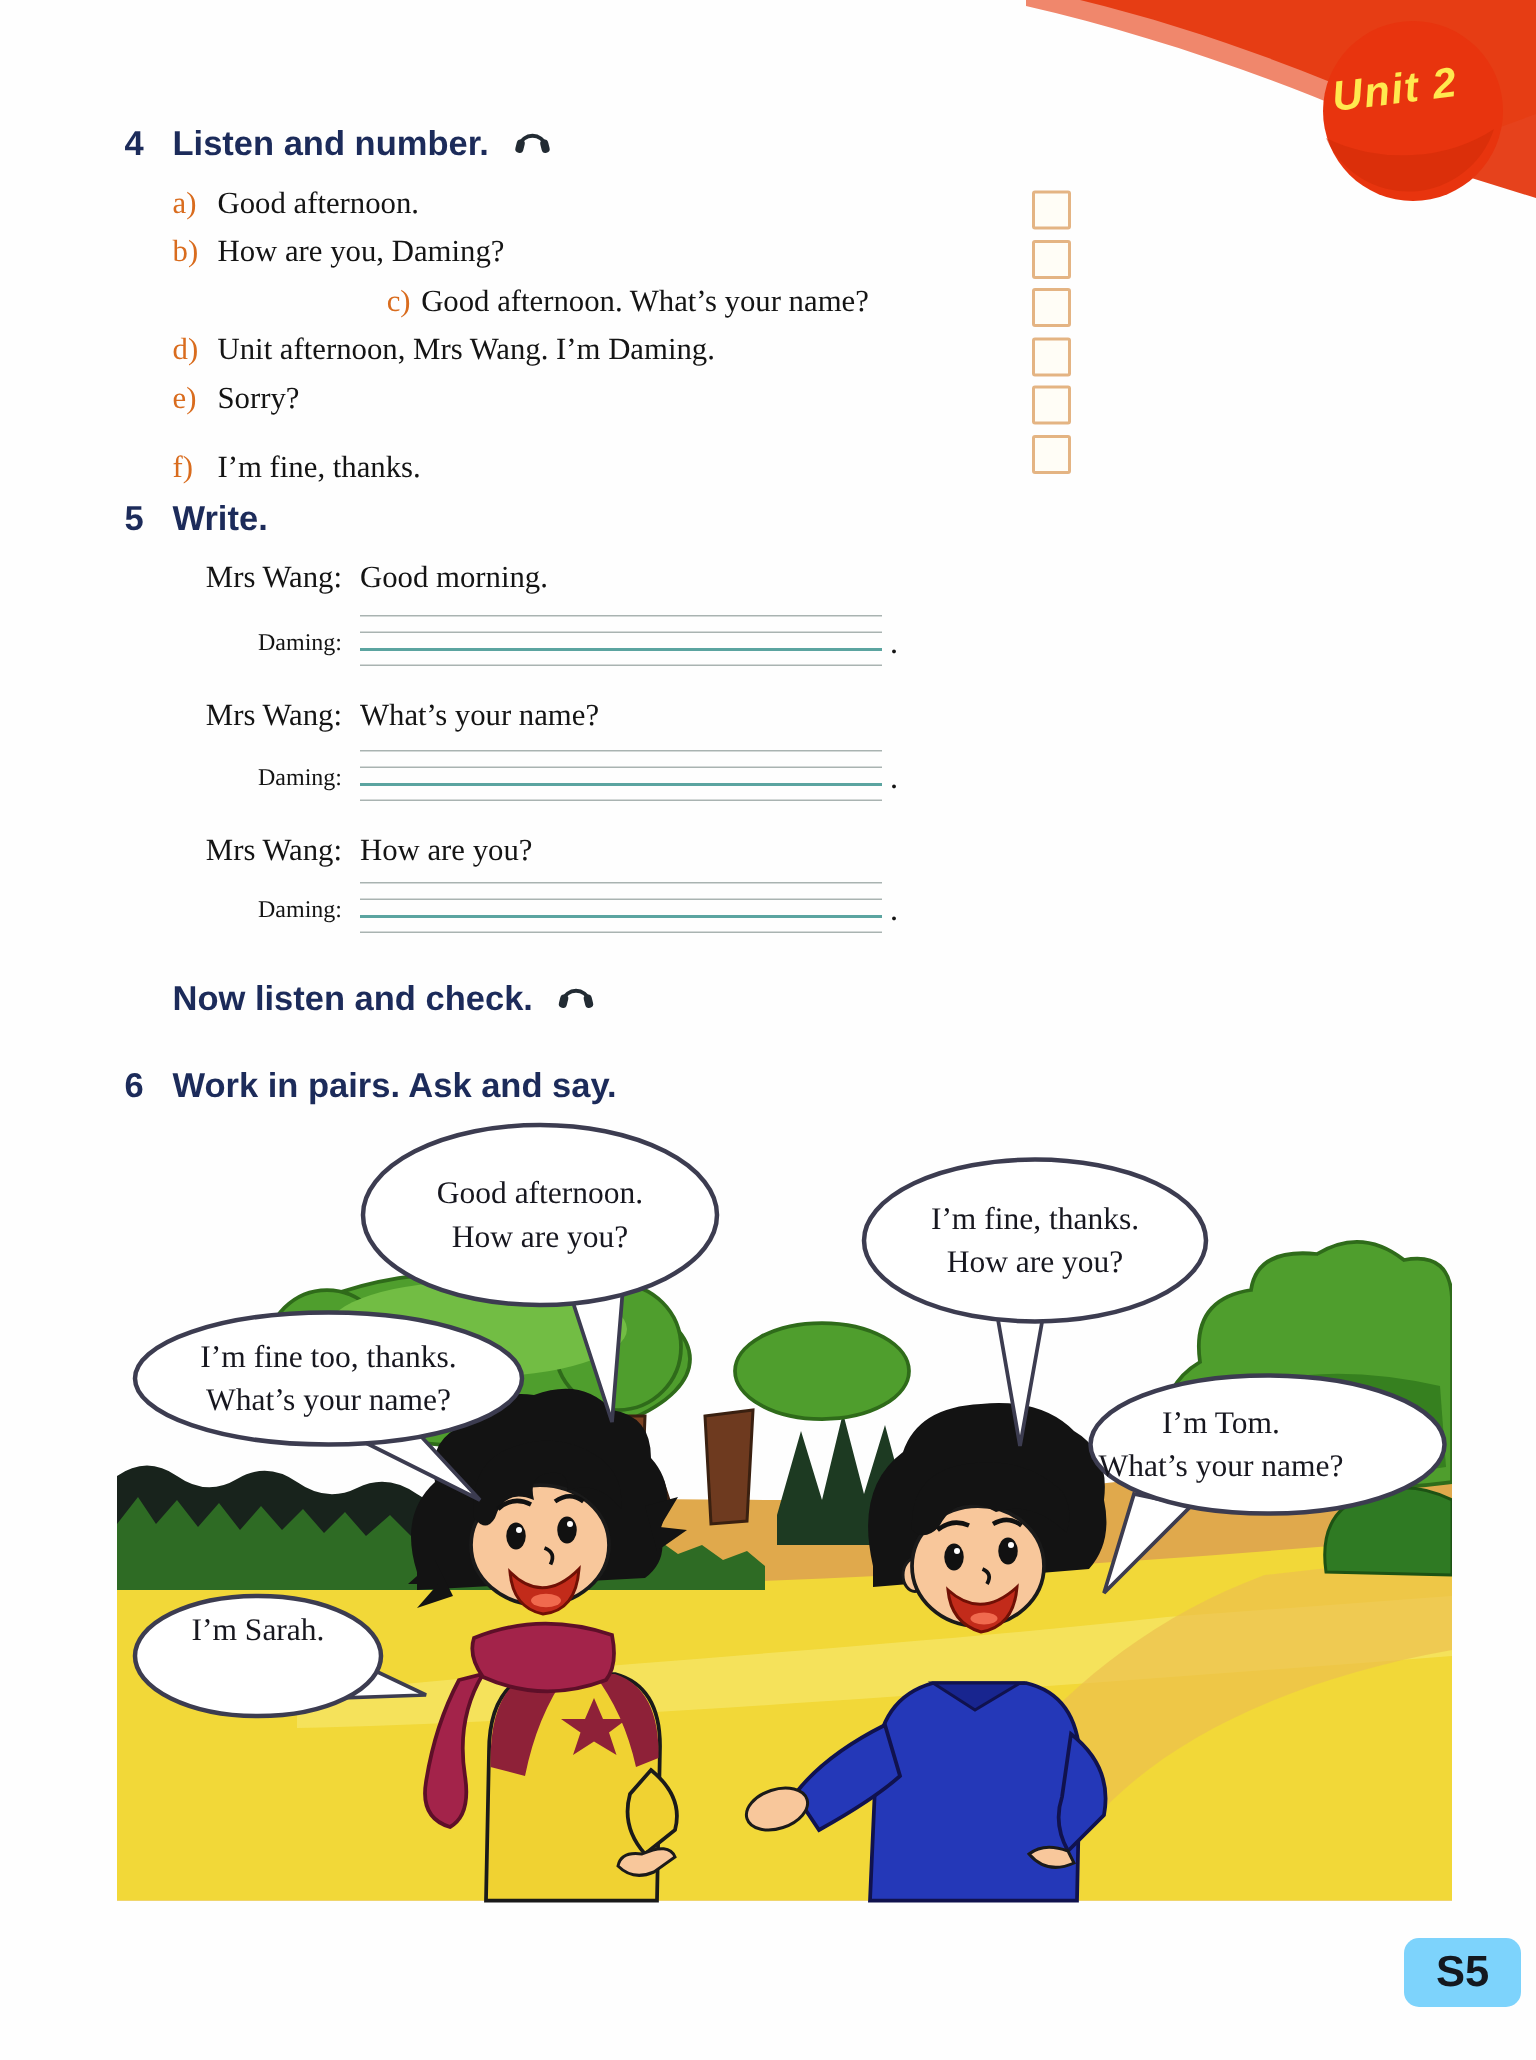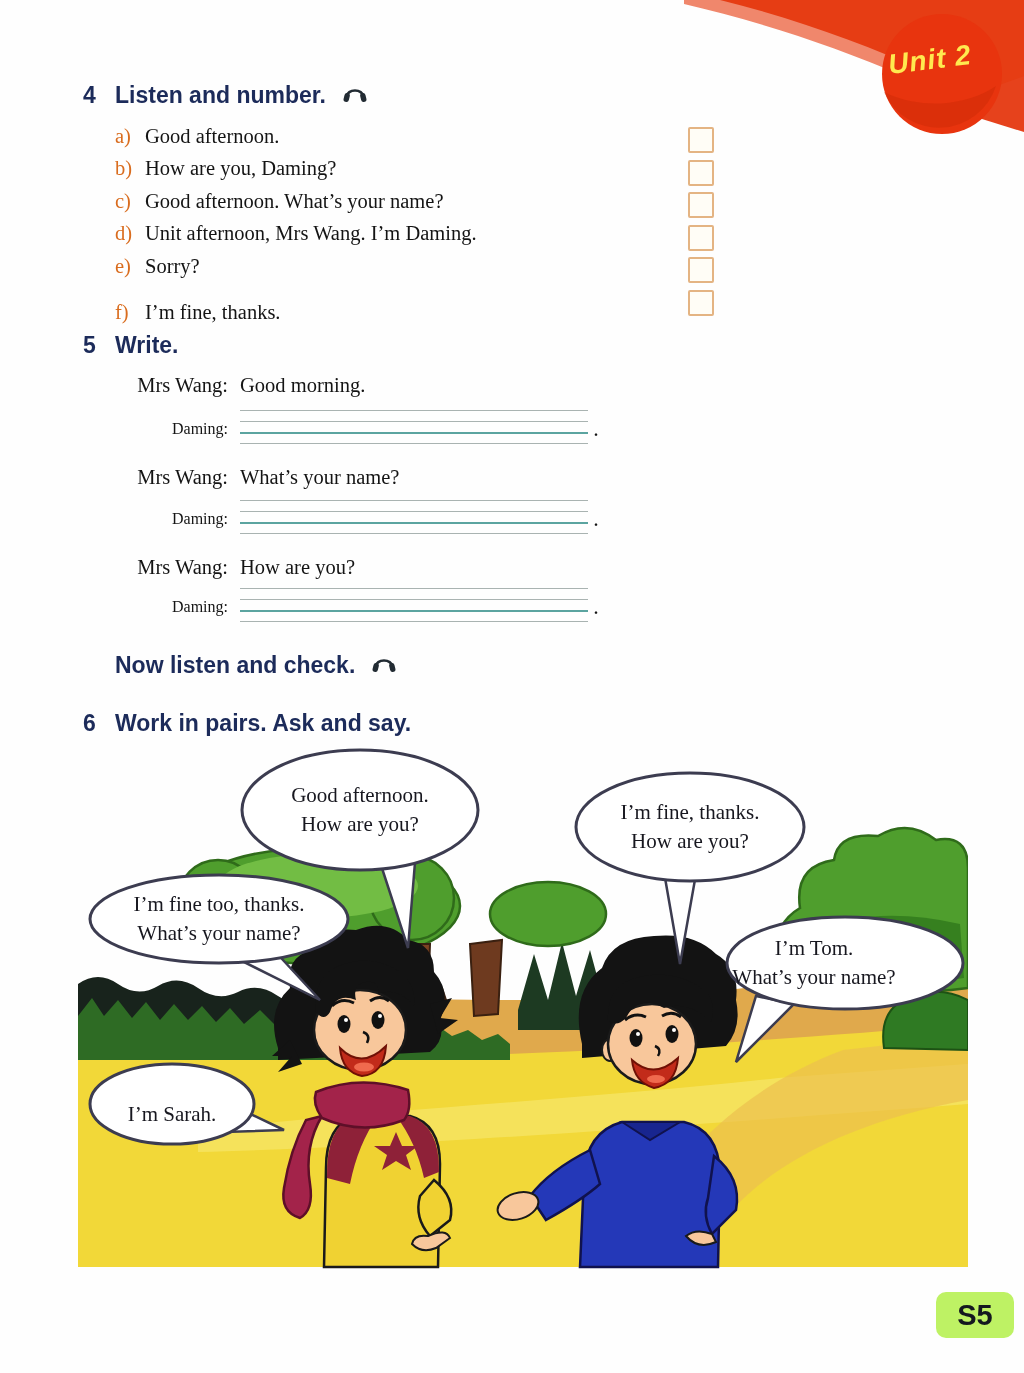--- a/index.html
+++ b/index.html
@@ -37,21 +37,21 @@
                align-items:center;text-align:center;font-size:21px;line-height:29px;color:#17171f;}
 
   
   #banner{position:absolute;top:0;right:0;width:340px;height:150px;}
   #unit-label{position:absolute;top:44px;right:52px;transform:rotate(-7deg);
               font-family:"Liberation Sans",sans-serif;font-weight:bold;font-style:italic;
               font-size:28px;color:#ffe94f;letter-spacing:1px;}
 
   
   #page-badge{position:absolute;left:936px;top:1292px;width:78px;height:46px;
-              background:#bef264;border-radius:10px;display:flex;align-items:center;justify-content:center;
+              background:#7dd3fc;border-radius:10px;display:flex;align-items:center;justify-content:center;
               font-family:"Liberation Sans",sans-serif;font-weight:bold;font-size:29px;color:#14181f;}
 </style>
 </head>
 <body>
 
 <div id="page">
 
   <div id="banner">
     <svg width="340" height="150" viewBox="0 0 340 150">
       <path d="M0,4 C70,20 150,46 220,76 C262,94 306,110 340,114 L340,0 L0,0 Z" fill="#f0876c"></path>
@@ -74,21 +74,21 @@
       </svg>
     </span>
   </div>
 
   <div class="l-row" style="top:125px;">
     <span class="l-letter">a)</span><span>Good afternoon.</span>
   </div>
   <div class="l-row" style="top:157px;">
     <span class="l-letter">b)</span><span>How are you, Daming?</span>
   </div>
-  <div class="l-row" style="top:190px;">
+  <div class="l-row" style="top:190px;text-align:center;">
     <span class="l-letter">c)</span><span>Good afternoon. What’s your name?</span>
   </div>
   <div class="l-row" style="top:222px;">
     <span class="l-letter">d)</span><span>Unit afternoon, Mrs Wang. I’m Daming.</span>
   </div>
   <div class="l-row" style="top:255px;">
     <span class="l-letter">e)</span><span>Sorry?</span>
   </div>
   <div class="l-row" style="top:301px;">
     <span class="l-letter">f)</span><span>I’m fine, thanks.</span>
@@ -261,21 +261,21 @@
       <span>How are you?</span>
     </div>
     <div class="bubble-text" style="left:12px;top:130px;width:258px;height:82px;">
       <span>I’m fine too, thanks.</span>
       <span>What’s your name?</span>
     </div>
     <div class="bubble-text" style="left:619px;top:172px;width:234px;height:86px;">
       <span>I’m Tom.</span>
       <span>What’s your name?</span>
     </div>
-    <div class="bubble-text" style="left:14px;top:340px;width:160px;height:52px;">
+    <div class="bubble-text" style="left:14px;top:312px;width:160px;height:52px;">
       <span>I’m Sarah.</span>
     </div>
   </div>
 
   <div id="page-badge">
     <span>S5</span>
   </div>
 
 </div>
 

